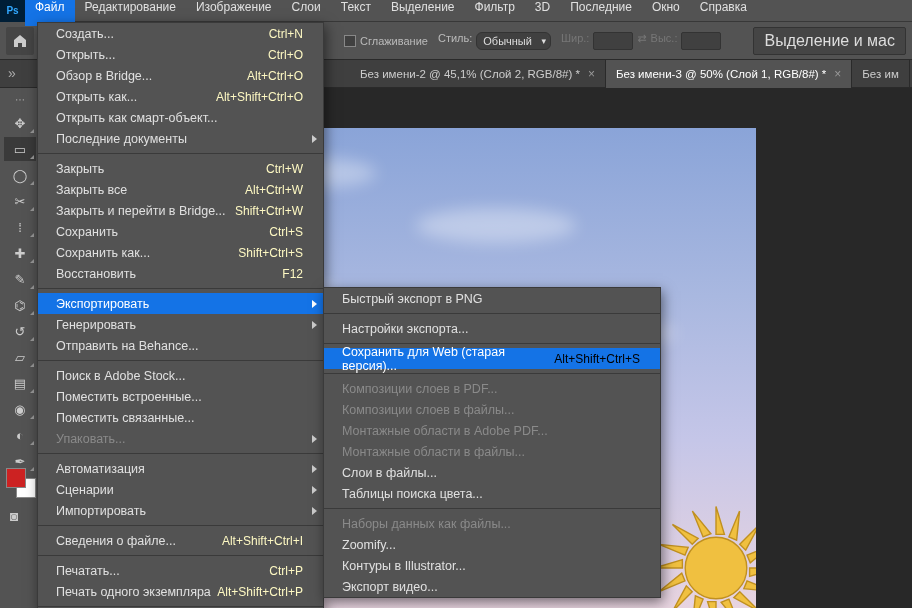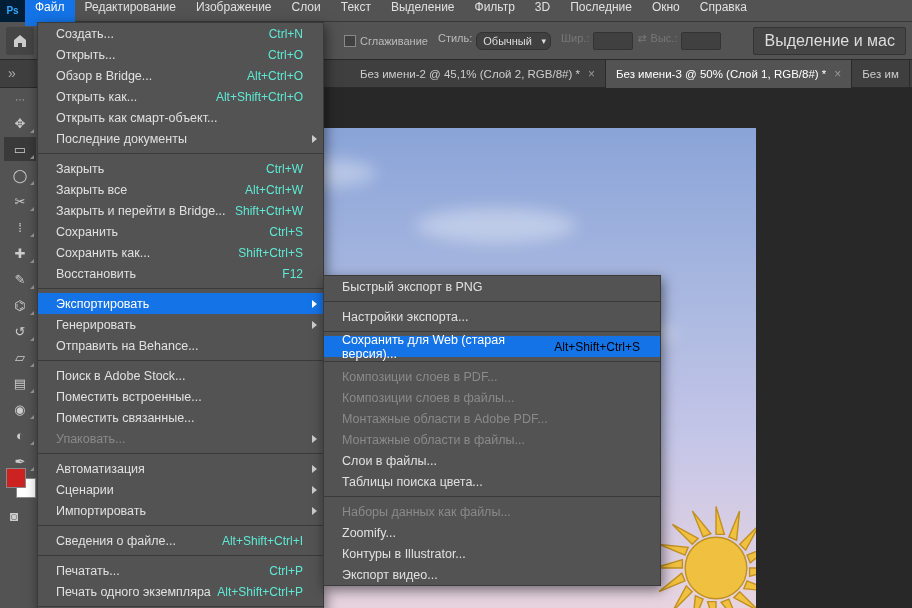--- a/index.html
+++ b/index.html
@@ -30,26 +30,26 @@
   .toolbar { position:absolute; top:88px; left:0; width:40px; background:#535353; display:flex; flex-direction:column; align-items:center; padding-top:6px; gap:0;}
   .tool { width:32px; height:24px; display:flex; align-items:center; justify-content:center; color:#ccc; position:relative; margin-bottom:2px;}
   .tool.sel { background:#3a3a3a;}
   .tool-corner{position:absolute;right:2px;bottom:2px;width:0;height:0;border-right:4px solid #999;border-top:4px solid transparent;}
   .swatch-fg{position:absolute;top:380px;left:6px;width:20px;height:20px;background:#c22;border:1px solid #888;z-index:2;}
   .swatch-bg{position:absolute;top:390px;left:16px;width:20px;height:20px;background:#fff;border:1px solid #888;}
   .under-swatch{position:absolute;top:420px;left:10px;color:#ccc;font-size:14px;}
   
   .dropdown { position:absolute; background:#535353; border:1px solid #3a3a3a; box-shadow:2px 4px 12px rgba(0,0,0,0.5); font-size:12.5px; color:#e0e0e0;}
   .dropdown.file { top:22px; left:37px; width:287px;}
-  .dropdown.export { top:275px; left:323px; width:338px;}
+  .dropdown.export { top:287px; left:323px; width:338px;}
   .menu-row { height:21px; display:flex; align-items:center; justify-content:space-between; padding:0 20px 0 18px; position:relative;}
   .menu-row.hi { background:#1473e6; color:#fff;}
   .menu-row.disabled { color:#8a8a8a;}
   .menu-sep { height:1px; background:#3a3a3a; margin:4px 0;}
-  .menu-short { color:#5eead4; font-size:12px;}
+  .menu-short { color:#fef9c3; font-size:12px;}
   .menu-row.hi .menu-short{color:#000000;}
   .submenu-arrow { position:absolute; right:6px; width:0;height:0;border-left:5px solid #ccc;border-top:4px solid transparent;border-bottom:4px solid transparent;}
   .menu-row.hi .submenu-arrow{border-left-color:#fff;}
   
   svg { display:block;}
 </style>
 </head>
 <body>
 
 <div class="menubar">

